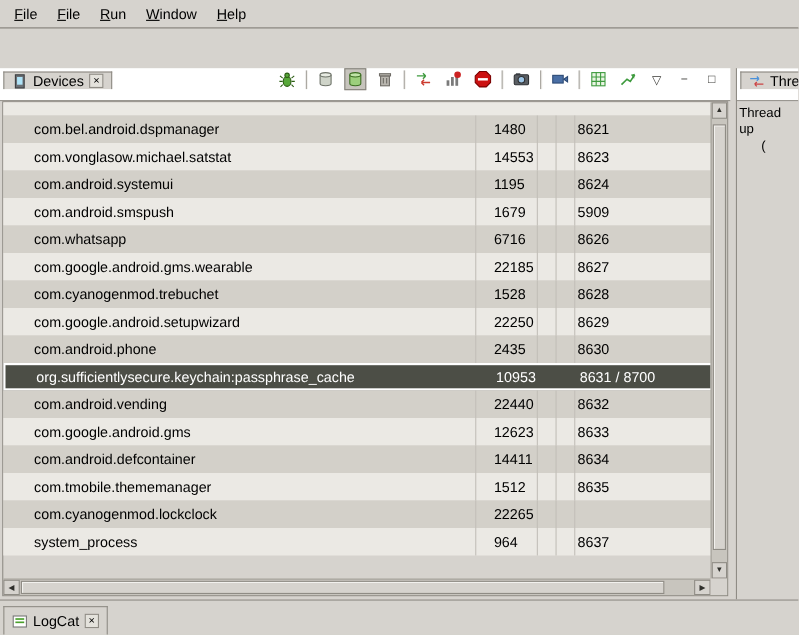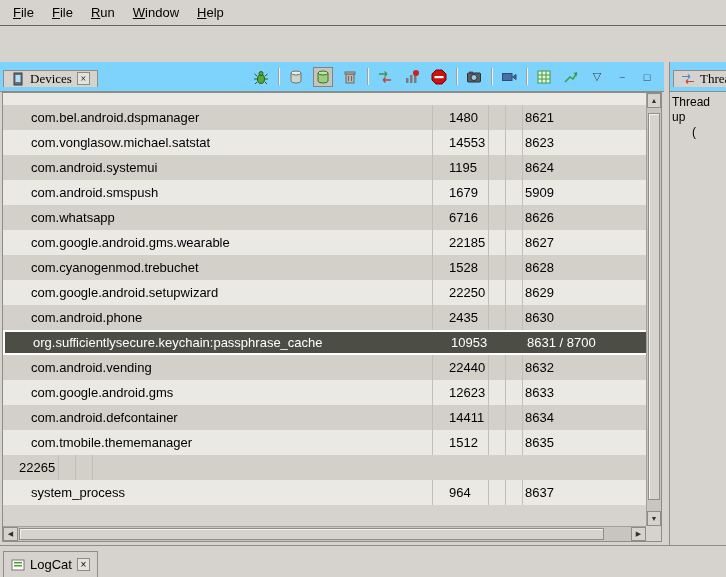--- a/index.html
+++ b/index.html
@@ -29,26 +29,25 @@
 
   
   .main { position: absolute; top: 62px; left: 0; width: 726px; height: 483px; display: flex; }
   .devices-panel { width: 664px; position: relative; }
   .sash { width: 5px; background: var(--chrome, #d6d3ce); }
   .threads-panel { flex: 1; overflow: hidden; border-left: 1px solid var(--border, #8f8c85); }
 
   
   .tabbar {
     height: 30px;
-    background: #7dd3fc;
+    background: #ffffff;
     border-bottom: 1px solid var(--border, #8f8c85);
     display: flex;
-    align-items: center;
+    align-items: flex-start;
     position: relative;
-    font-family: Liberation Serif, serif;
   }
   .tab {
     display: flex; align-items: center; gap: 5px;
     padding: 0 7px;
     margin: 3px 0 0 3px;
     background: var(--chrome, #d6d3ce);
     border: 1px solid var(--border, #8f8c85);
     border-bottom: none;
     white-space: nowrap;
   }
@@ -375,20 +374,21 @@
           <span class="c port">8634</span>
         </div>
         <div class="row odd">
           <span class="c name">com.tmobile.thememanager</span>
           <span class="c pid">1512</span>
           <span class="c n1"></span>
             <span class="c n2"></span>
           <span class="c port">8635</span>
         </div>
         <div class="row even">
+          <span class="c name">com.cyanogenmod.lockclock</span>
           <span class="c pid">22265</span>
           <span class="c n1"></span>
             <span class="c n2"></span>
         </div>
         <div class="row odd">
           <span class="c name">system_process</span>
           <span class="c pid">964</span>
           <span class="c n1"></span>
             <span class="c n2"></span>
           <span class="c port">8637</span>

